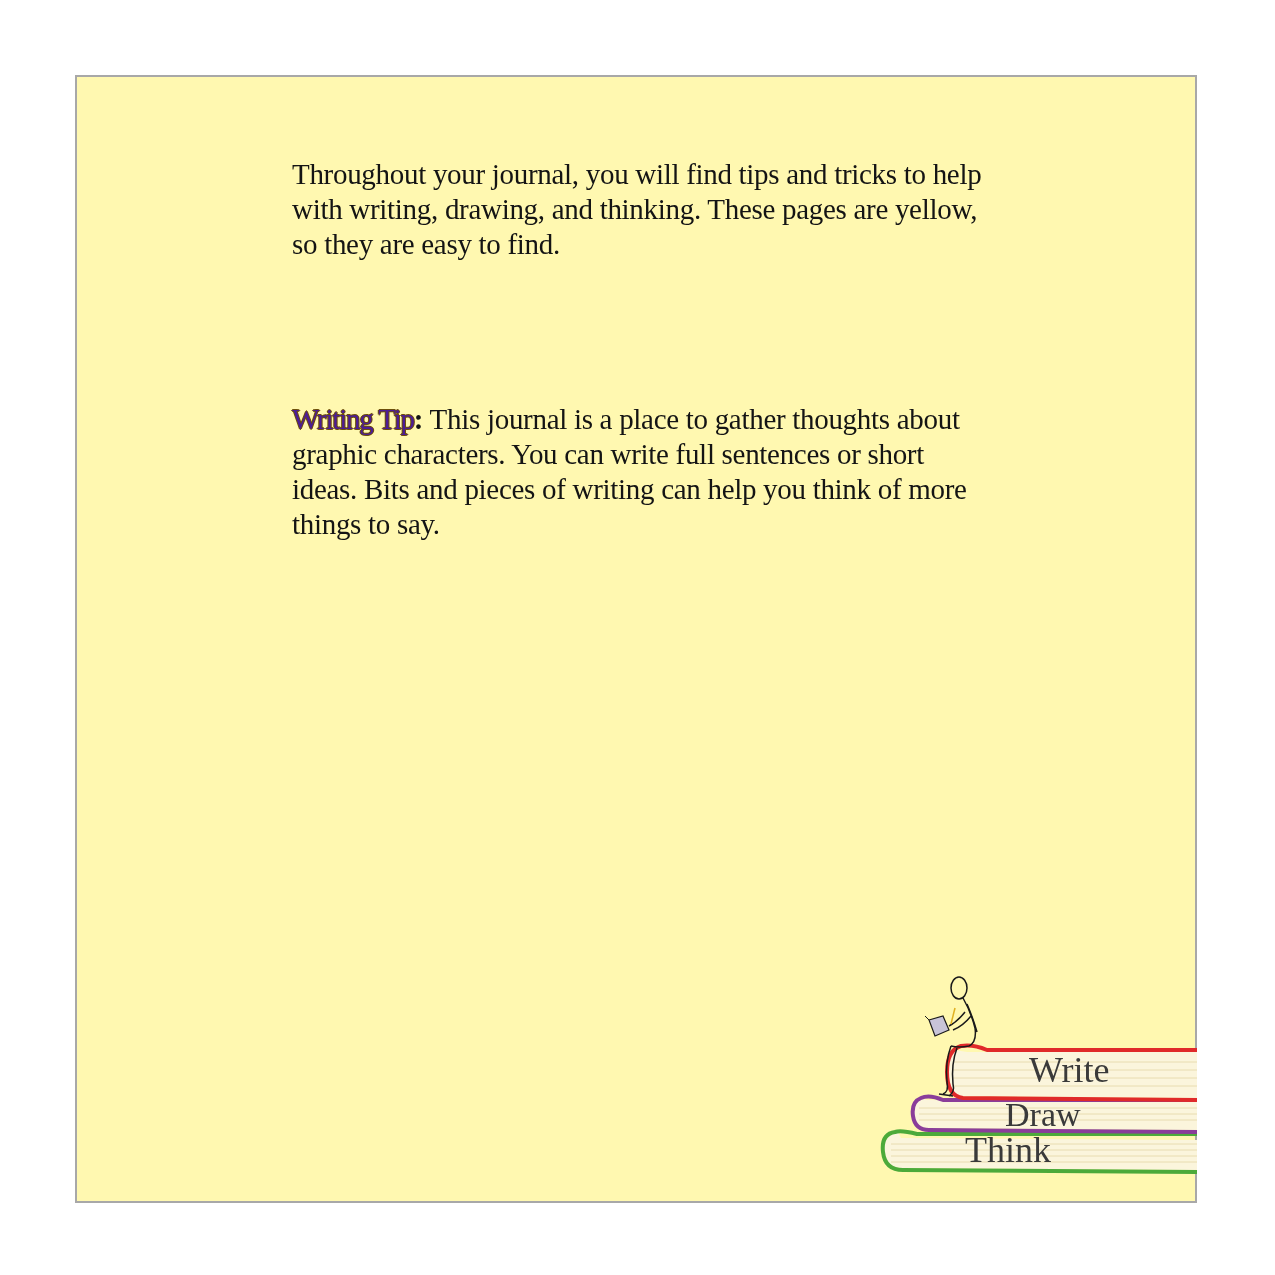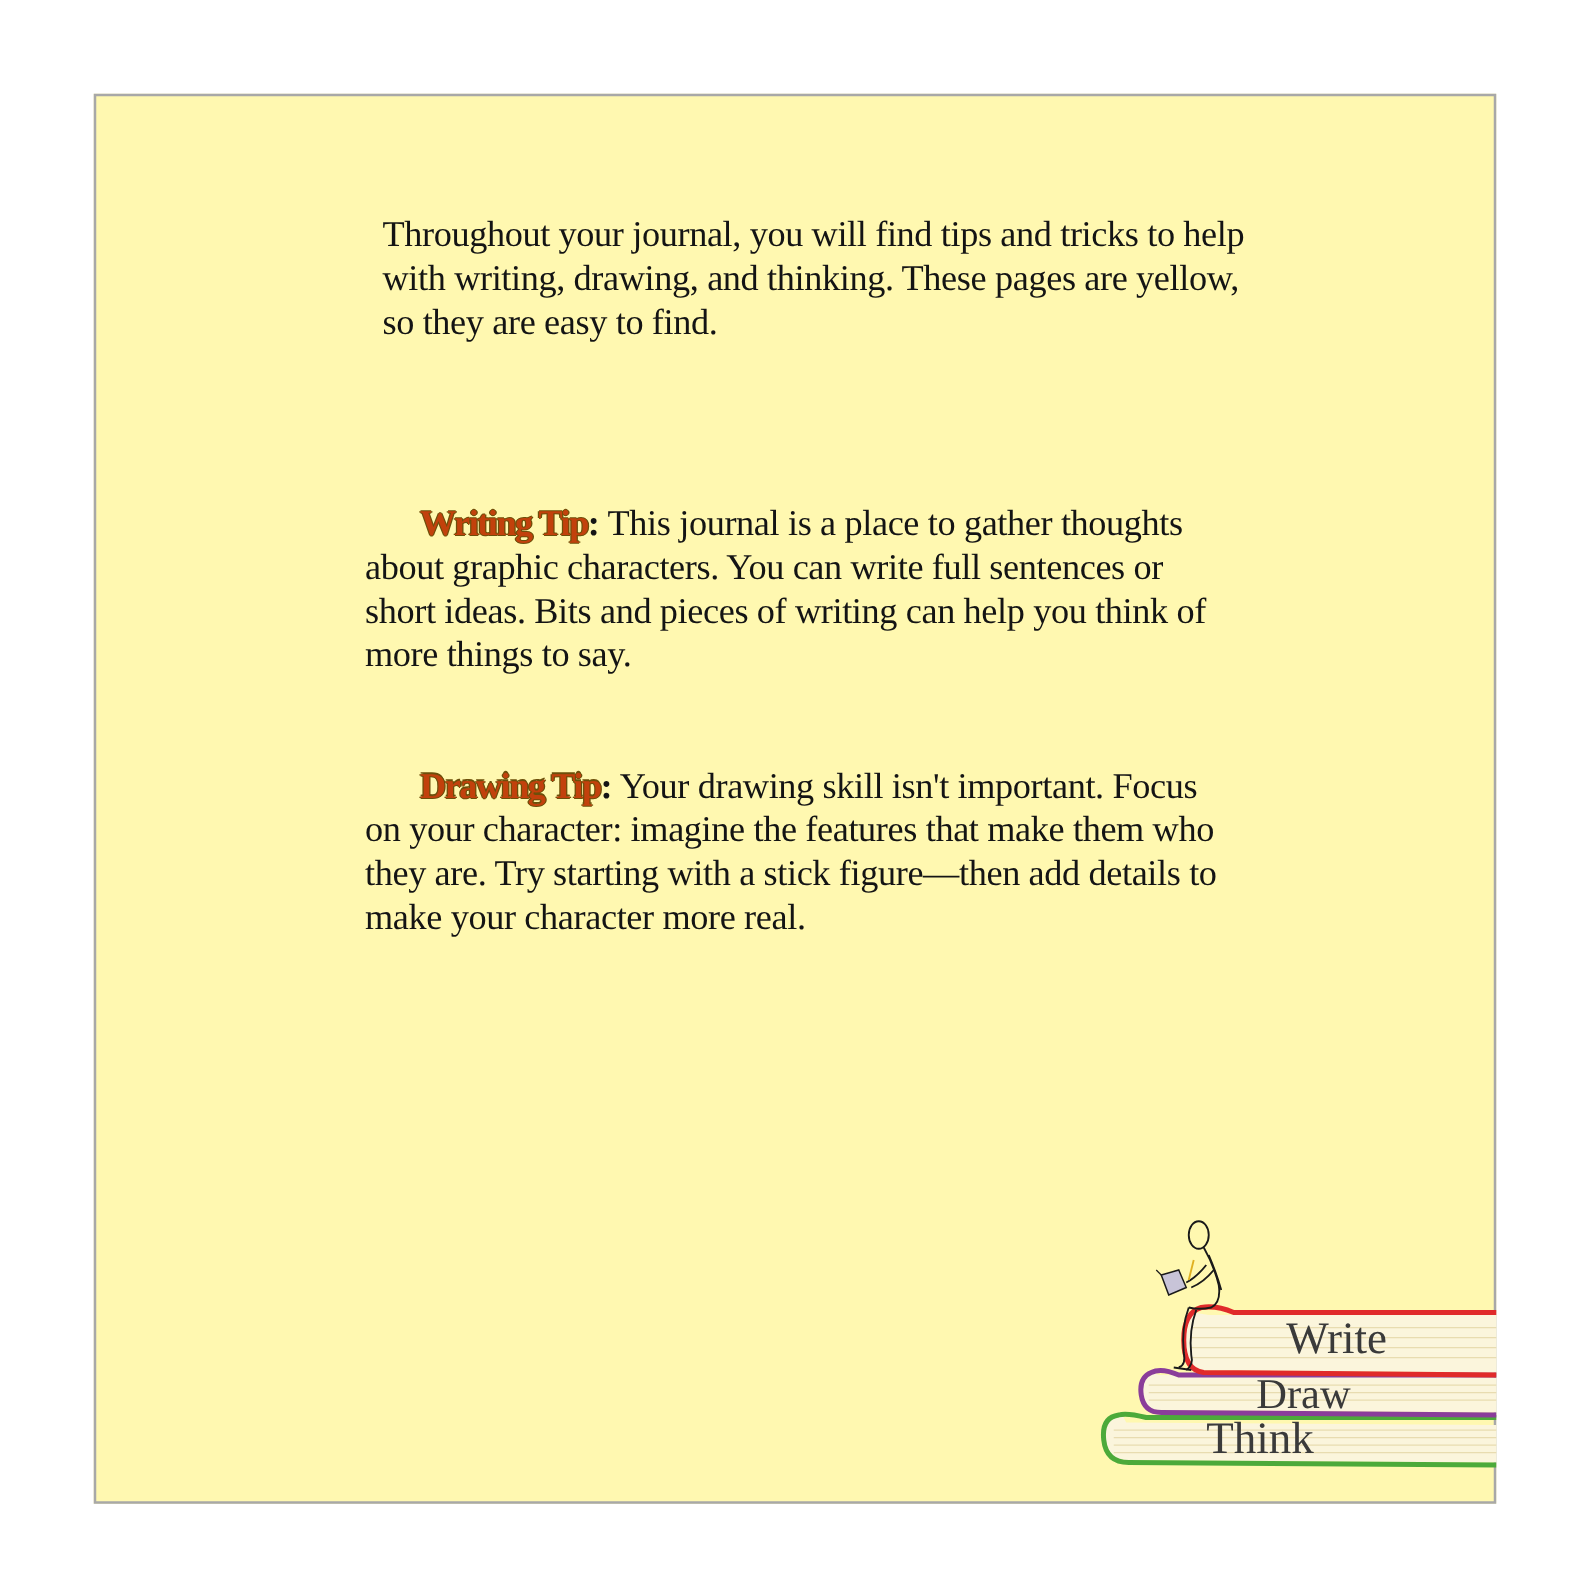--- a/index.html
+++ b/index.html
@@ -28,29 +28,28 @@
       font-size: 29px;
       line-height: 35px;
       color: #141414;
       letter-spacing: -0.3px;
     }
     .intro { top: 80px; }
     .tip-writing { top: 325px; }
     .tip-drawing { top: 535px; }
     .tip-thinking { top: 745px; }
     .tip-label {
-      font-weight: bold;
-      color: #c2410c;
+      font-weight: normal;
+      color: #4c1d95;
       text-shadow:
         -1px 0 0 #6d4f0a,
          1px 0 0 #6d4f0a,
          0 -1px 0 #6d4f0a,
          0 1px 0 #6d4f0a;
       letter-spacing: -1.2px;
-      margin-left: 44px;
     }
     .tip-colon {
       font-weight: bold;
       color: #141414;
     }
     .illustration {
       position: absolute;
       left: 800px;
       top: 895px;
       width: 322px;
@@ -59,29 +58,26 @@
     .book-word {
       font-family: "Liberation Serif", "DejaVu Serif", serif;
       fill: #3a3a3a;
     }
   </style>
 </head>
 <body>
 
 <div class="page">
 
-  <p class="text-block intro" style="margin:14px;">Throughout your journal, you will find tips and tricks to help with writing, drawing, and thinking. These pages are yellow, so they are easy to find.</p>
+  <p class="text-block intro" style="margin:0;">Throughout your journal, you will find tips and tricks to help with writing, drawing, and thinking. These pages are yellow, so they are easy to find.</p>
 
   <p class="text-block tip-writing" style="margin:0;">
     <span class="tip-label">Writing Tip</span><span class="tip-colon">:</span><span> This journal is a place to gather thoughts about graphic characters. You can write full sentences or short ideas. Bits and pieces of writing can help you think of more things to say.</span>
   </p>
 
-  <p class="text-block tip-drawing" style="margin:0;">
-    <span class="tip-label">Drawing Tip</span><span class="tip-colon">:</span><span> Your drawing skill isn't important. Focus on your character: imagine the features that make them who they are. Try starting with a stick figure—then add details to make your character more real.</span>
-  </p>
 
 
   <div class="illustration">
     <svg width="322" height="210" viewBox="0 0 322 210" xmlns="http://www.w3.org/2000/svg">
 
       <g>
         <path d="M20 158 Q4 160 6 178 Q8 195 24 196 L320 198 L320 168 L24 166 Z" fill="#fbf5dc"></path>
         <g stroke="#e8dcb0" stroke-width="1">
           <line x1="14" y1="172" x2="320" y2="172"></line>
           <line x1="14" y1="178" x2="320" y2="178"></line>

